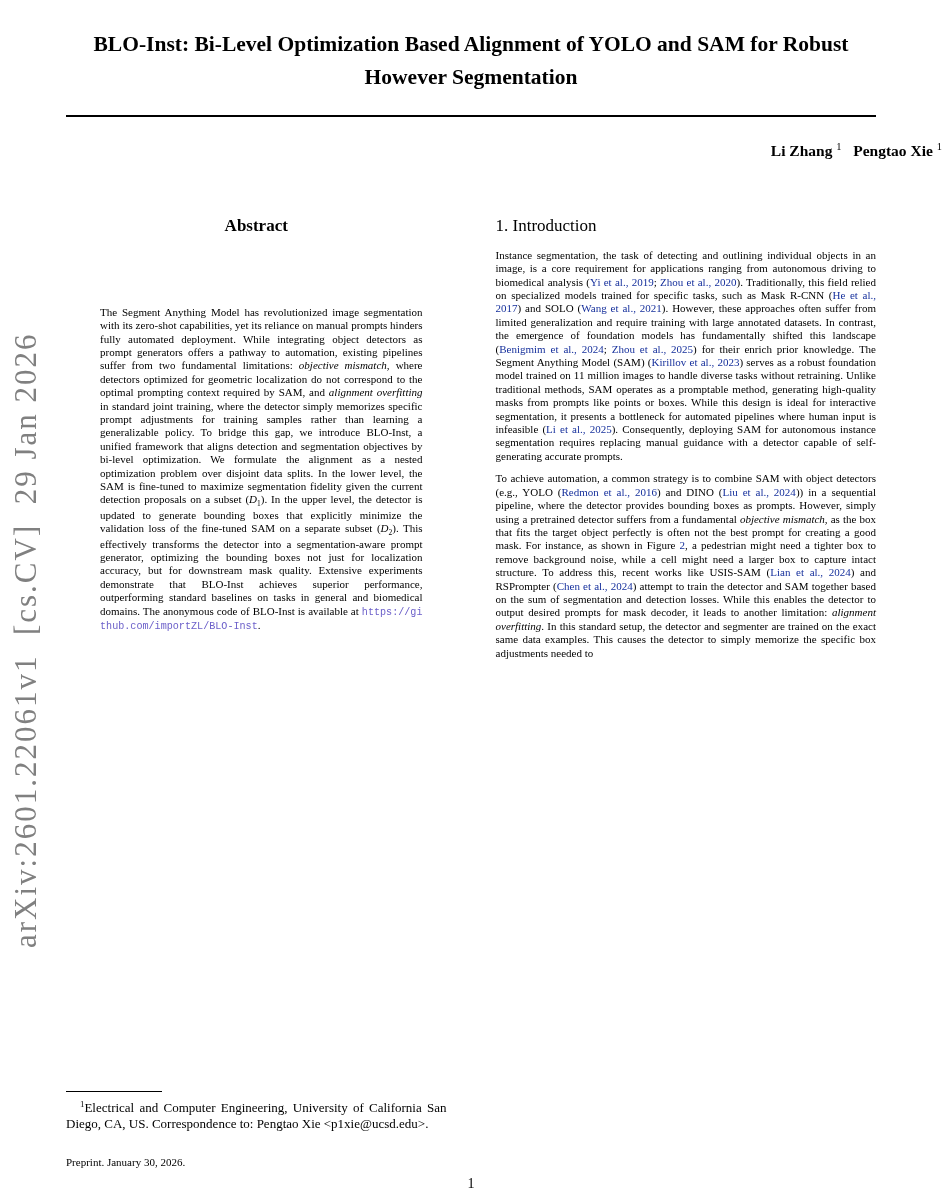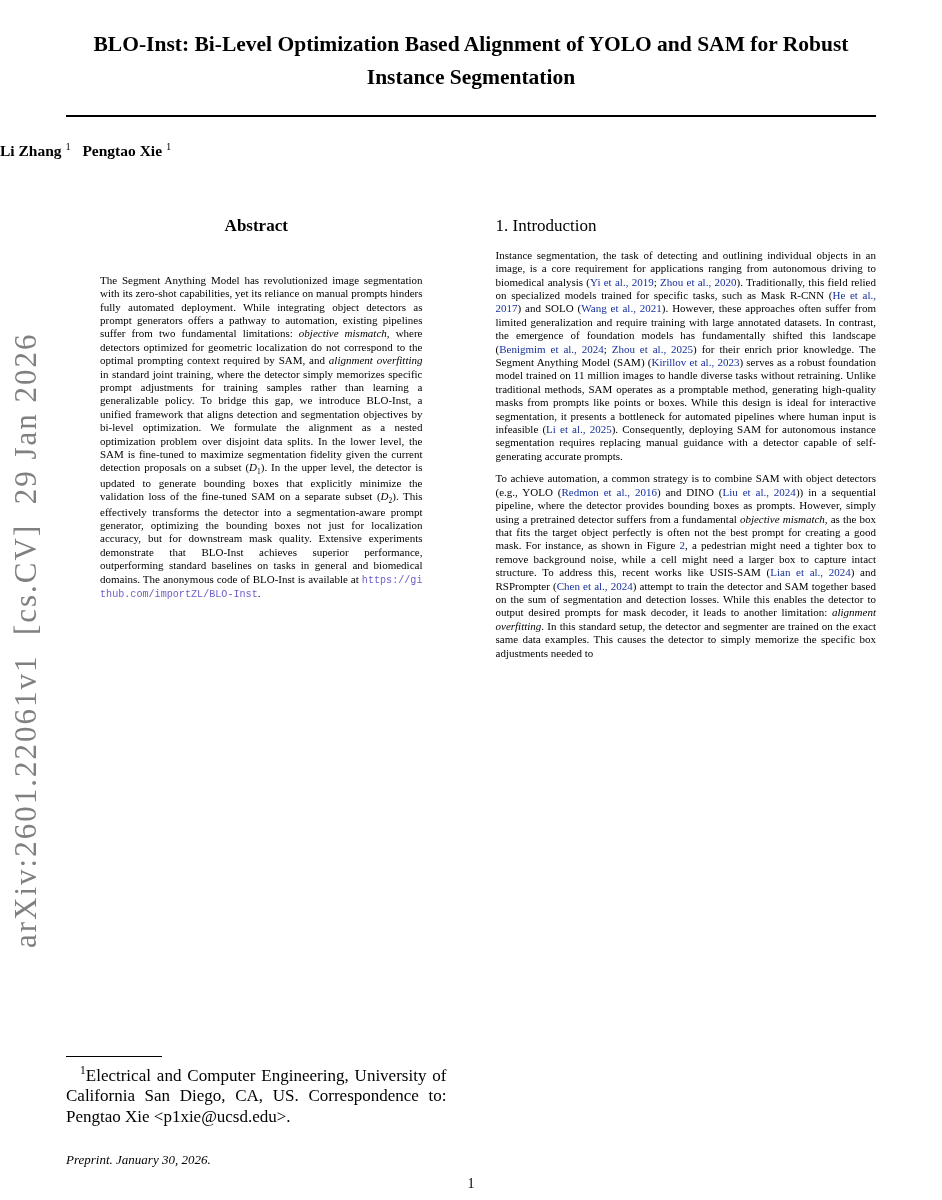--- a/index.html
+++ b/index.html
@@ -18,28 +18,28 @@
     color:var(--wm);
   }
 
   .title {
     margin:28px 66px 0; text-align:center;
     font-size:21.5px; font-weight:bold; line-height:1.55;
   }
   .title-rule { border:none; border-top:2px solid #000; margin:20px 66px 0; }
 
   .authors {
-    margin-top:24px; text-align:left;
+    margin-top:24px; text-align:right;
     font-weight:bold; font-size:15.5px;
   }
   .authors sup { font-weight:400; font-size:0.68em; }
 
   .columns { display:flex; gap:49px; margin:56px 66px 0; height:952px; }
   .col { width:413px; }
-  .col.left { display:flex; flex-direction:column; }
+  .col.left { display:flex; flex-direction:column;gap:32px; }
 
   .abstract-heading { text-align:center; font-size:17px; font-weight:bold; margin-bottom:38px; }
   .abstract-body {
     padding:0 24px 0 34px; font-size:14.3px; line-height:1.31;
     text-align:justify; hyphens:auto;
   }
 
   .section-heading { font-size:17px; font-weight:normal; margin-bottom:13px; }
   .body-par {
     font-size:11px; line-height:1.22; text-align:justify; hyphens:auto;
@@ -51,38 +51,38 @@
     font-family:"Liberation Mono", monospace; color:var(--url);
     font-size:0.92em; word-break:break-all;
   }
   .seg-i { font-style:italic;margin-top:12px; }
   .seg-mi { font-style:italic; }
   sub.seg-sub, sup.seg-sup { font-size:0.68em; }
 
   .footnote-block { margin-top:auto; }
   .footnote-rule { width:96px; border-top:1.5px solid #000; }
   .footnote {
-    margin-top:7px; font-size:17px; line-height:1.22;
+    margin-top:7px; font-size:13px; line-height:1.22;
     text-align:justify; text-indent:14px; hyphens:auto;
   }
-  .preprint { margin-top:24px; font-style:italic; font-size:13px; }
+  .preprint { margin-top:24px; font-size:11px; }
 
   .page-number {
     position:absolute; left:0; right:0; bottom:8px;
     text-align:center; font-size:14px;
   }
 </style>
 </head>
 <body>
 
 <div class="page">
 
   <div class="watermark">arXiv:2601.22061v1&nbsp;&nbsp;[cs.CV]&nbsp;&nbsp;29 Jan 2026</div>
 
-  <h1 class="title">BLO-Inst: Bi-Level Optimization Based Alignment of YOLO and SAM for Robust Instance Segmentation</h1>
+  <h1 class="title">BLO-Inst: Bi-Level Optimization Based Alignment of YOLO and SAM for Robust However Segmentation</h1>
 
   <hr class="title-rule">
 
   <div class="authors"><span>Li Zhang&nbsp;</span><sup class="seg-sup">1</sup><span>&nbsp;&nbsp;&nbsp;Pengtao Xie&nbsp;</span><sup class="seg-sup">1</sup></div>
 
   <div class="columns">
 
     <div class="col left">
       <h2 class="abstract-heading">Abstract</h2>
       <p class="abstract-body body-par"><span>The Segment Anything Model has revolutionized image segmentation with its zero-shot capabilities, yet its reliance on manual prompts hinders fully automated deployment. While integrating object detectors as prompt generators offers a pathway to automation, existing pipelines suffer from two fundamental limitations: </span><span class="seg-i">objective mismatch</span><span>, where detectors optimized for geometric localization do not correspond to the optimal prompting context required by SAM, and </span><span class="seg-i">alignment overfitting</span><span> in standard joint training, where the detector simply memorizes specific prompt adjustments for training samples rather than learning a generalizable policy. To bridge this gap, we introduce BLO-Inst, a unified framework that aligns detection and segmentation objectives by bi-level optimization. We formulate the alignment as a nested optimization problem over disjoint data splits. In the lower level, the SAM is fine-tuned to maximize segmentation fidelity given the current detection proposals on a subset (</span><span class="seg-mi">D</span><sub class="seg-sub">1</sub><span>). In the upper level, the detector is updated to generate bounding boxes that explicitly minimize the validation loss of the fine-tuned SAM on a separate subset (</span><span class="seg-mi">D</span><sub class="seg-sub">2</sub><span>). This effectively transforms the detector into a segmentation-aware prompt generator, optimizing the bounding boxes not just for localization accuracy, but for downstream mask quality. Extensive experiments demonstrate that BLO-Inst achieves superior performance, outperforming standard baselines on tasks in general and biomedical domains. The anonymous code of BLO-Inst is available at </span><span class="seg-url">https://github.com/importZL/BLO-Inst</span><span>.</span></p>

